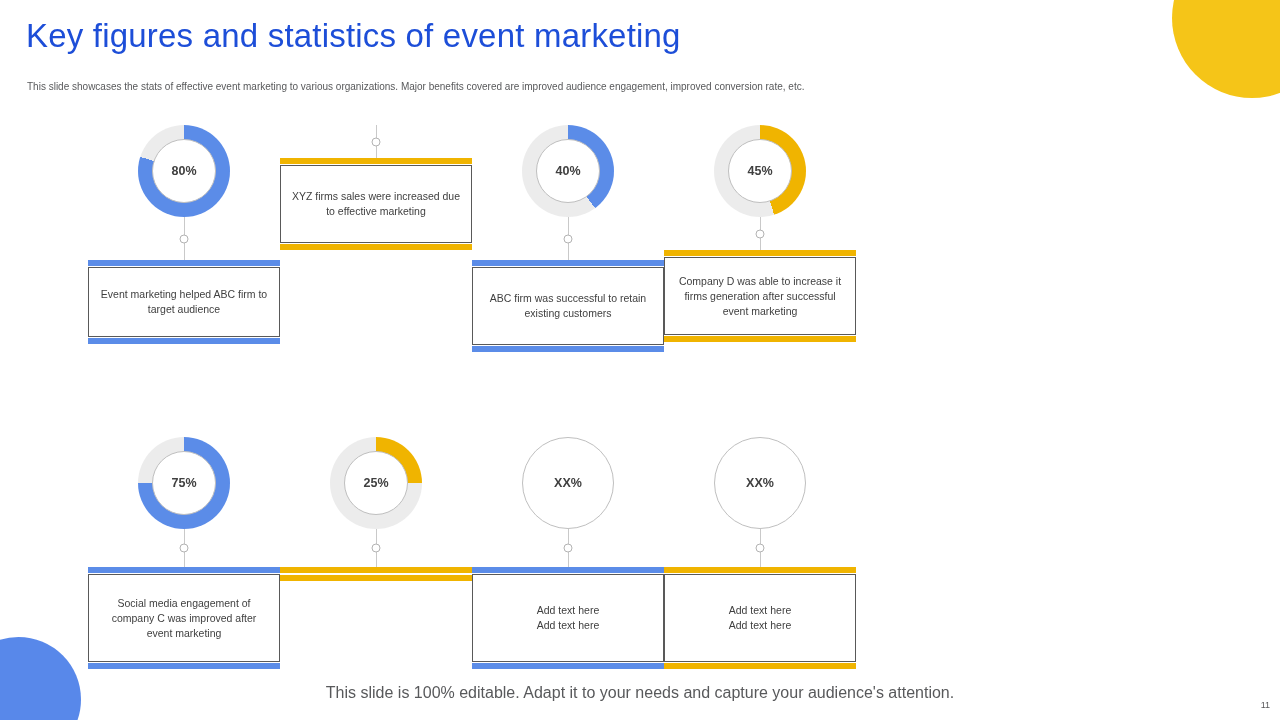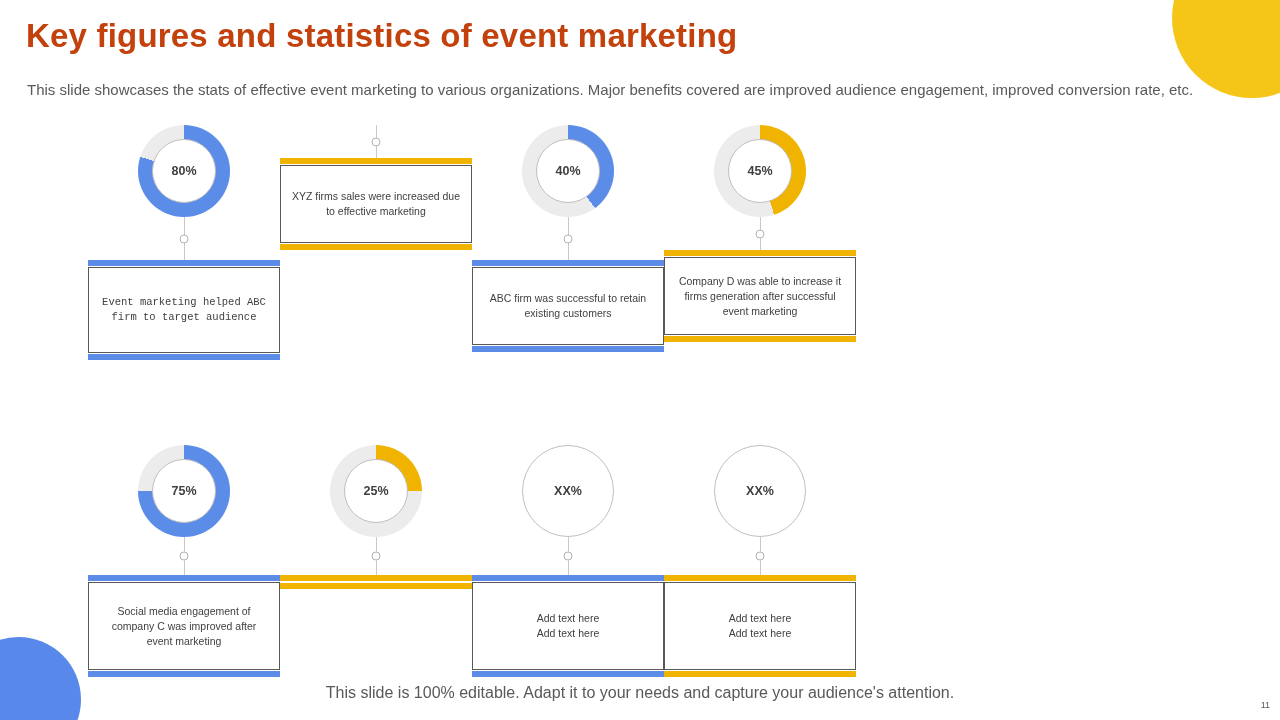--- a/index.html
+++ b/index.html
@@ -35,30 +35,30 @@
     border-radius: 50%;
     background: #4a7ee8;
     opacity: 0.92;
   }
 
   .title {
     position: absolute;
     left: 26px;
     top: 17px;
     font-size: 33px;
-    color: #c2410c;
-    font-weight: 700;
+    color: #1d4ed8;
+    font-weight: 400;
     letter-spacing: 0.2px;
     white-space: nowrap;
   }
   .subtitle {
     position: absolute;
     left: 27px;
     top: 81px;
-    font-size: 15px;
+    font-size: 10px;
     color: #58595b;
     white-space: nowrap;
   }
 
   .grid {
     position: absolute;
     left: 0;
     top: 125px;
     width: 1280px;
   }
@@ -203,21 +203,21 @@
           <div class="donut" style="background: conic-gradient(rgb(91, 140, 232) 0deg, rgb(91, 140, 232) 288deg, rgb(236, 236, 236) 288deg, rgb(236, 236, 236) 360deg);">
             <div class="hole">
               <span>80%</span>
             </div>
           </div>
         </div>
         <div class="connector" style="height: 43px;">
           <div class="dot"></div>
         </div>
         <div class="bar-top" style="background: rgb(91, 140, 232);"></div>
-        <div class="card" style="height: 86px; font-family: Liberation Mono, monospace;">
+        <div class="card" style="height: 70px;">
           <p>Event marketing helped ABC firm to target audience</p>
         </div>
         <div class="bar-bottom" style="background: rgb(91, 140, 232);"></div>
       </div>
       <div class="cell">
         <div class="connector" style="height: 33px;">
           <div class="dot"></div>
         </div>
         <div class="bar-top" style="background: rgb(240, 180, 0);"></div>
         <div class="card" style="height: 78px;">

